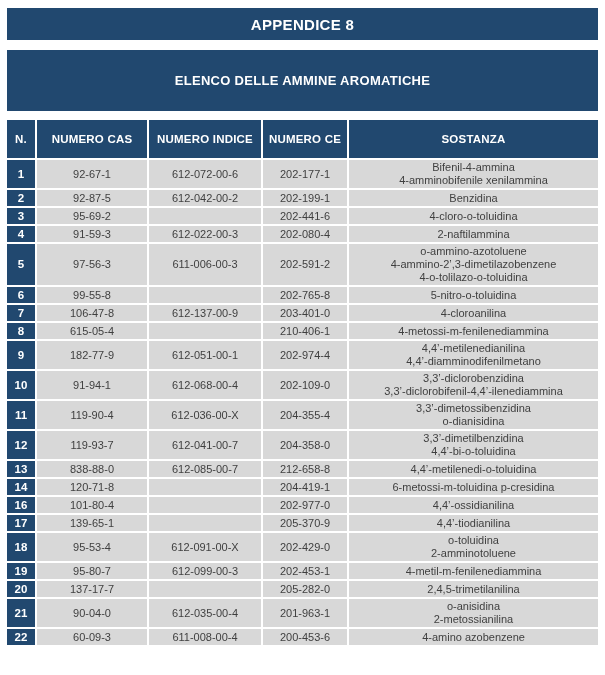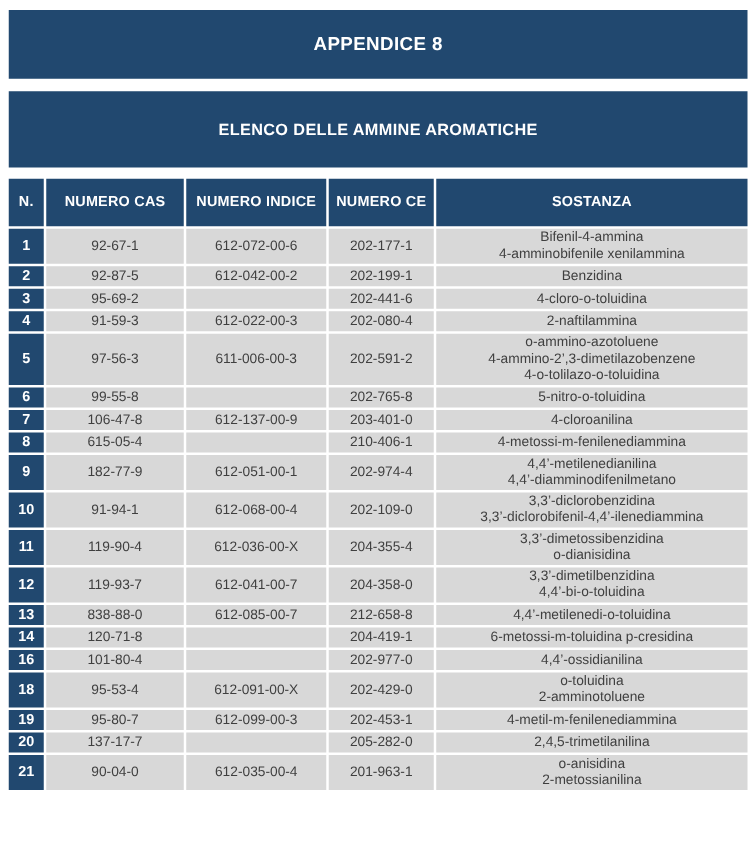--- a/index.html
+++ b/index.html
@@ -23,21 +23,21 @@
     background: var(--blue);
     color: #FFFFFF;
     font-weight: bold;
     text-align: center;
     display: flex;
     align-items: center;
     justify-content: center;
     letter-spacing: 0.3px;
   }
   .band.title {
-    height: 55px;
+    height: 32px;
     font-size: 15px;
     margin-bottom: 10px;
   }
   .band.subtitle {
     height: 61px;
     font-size: 13px;
     margin-bottom: 7px;
   }
   .table-wrap { margin: 0 -2px; }
   table {
@@ -245,20 +245,29 @@
           <tr>
             <td class="ncell">16</td>
             <td>101-80-4</td>
             <td></td>
             <td>202-977-0</td>
             <td>
               <div class="line">4,4’-ossidianilina</div>
             </td>
           </tr>
           <tr>
+            <td class="ncell">17</td>
+            <td>139-65-1</td>
+            <td></td>
+            <td>205-370-9</td>
+            <td>
+              <div class="line">4,4’-tiodianilina</div>
+            </td>
+          </tr>
+          <tr>
             <td class="ncell">18</td>
             <td>95-53-4</td>
             <td>612-091-00-X</td>
             <td>202-429-0</td>
             <td>
               <div class="line">o-toluidina</div>
               <div class="line">2-amminotoluene</div>
             </td>
           </tr>
           <tr>
@@ -282,17 +291,26 @@
           <tr>
             <td class="ncell">21</td>
             <td>90-04-0</td>
             <td>612-035-00-4</td>
             <td>201-963-1</td>
             <td>
               <div class="line">o-anisidina</div>
               <div class="line">2-metossianilina</div>
             </td>
           </tr>
+          <tr>
+            <td class="ncell">22</td>
+            <td>60-09-3</td>
+            <td>611-008-00-4</td>
+            <td>200-453-6</td>
+            <td>
+              <div class="line">4-amino azobenzene</div>
+            </td>
+          </tr>
         </tbody>
     </table>
   </div>
 
 </div>
 
 </body></html>

